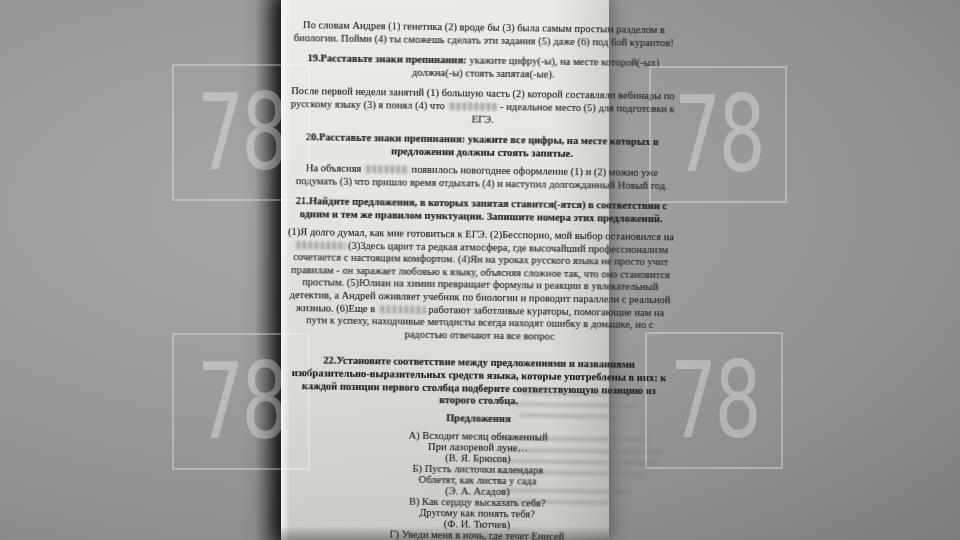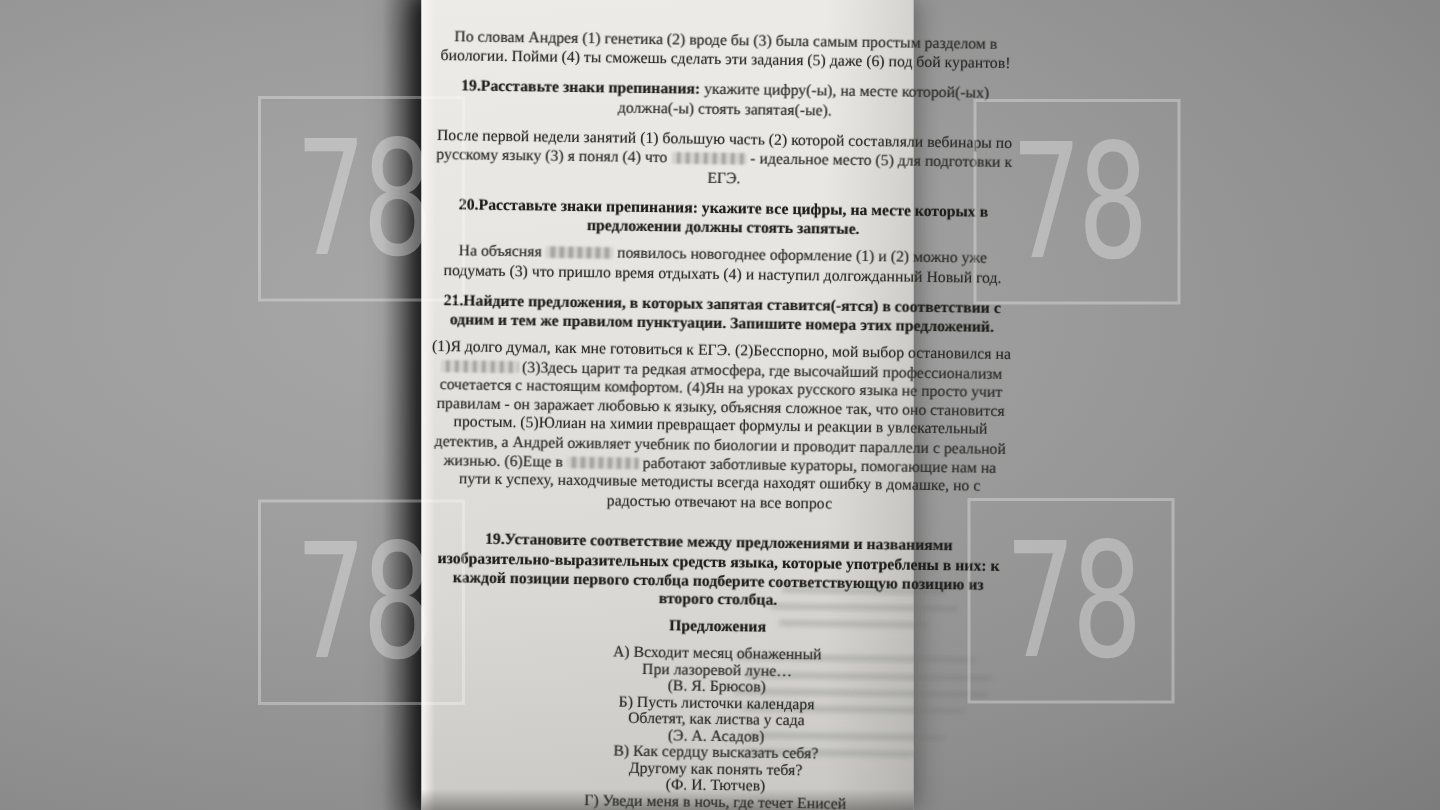--- a/index.html
+++ b/index.html
@@ -111,21 +111,21 @@
 
       <p class="para bold" style="margin-bottom:6px">
         <span>21.Найдите предложения, в которых запятая ставится(-ятся) в соответствии с одним и тем же правилом пунктуации. Запишите номера этих предложений.</span>
       </p>
 
       <p class="para passage">
         <span>(1)Я долго думал, как мне готовиться к ЕГЭ. (2)Бесспорно, мой выбор остановился на </span><span class="censor w52"></span><span> (3)Здесь царит та редкая атмосфера, где высочайший профессионализм сочетается с настоящим комфортом. (4)Ян на уроках русского языка не просто учит правилам - он заражает любовью к языку, объясняя сложное так, что оно становится простым. (5)Юлиан на химии превращает формулы и реакции в увлекательный детектив, а Андрей оживляет учебник по биологии и проводит параллели с реальной жизнью. (6)Еще в </span><span class="censor w48"></span><span> работают заботливые кураторы, помогающие нам на пути к успеху, находчивые методисты всегда находят ошибку в домашке, но с радостью отвечают на все вопрос</span>
       </p>
 
       <p class="para bold q22t">
-        <span>19.Установите соответствие между предложениями и названиями изобразительно-выразительных средств языка, которые употреблены в них: к каждой позиции первого столбца подберите соответствующую позицию из второго столбца.</span>
+        <span>22.Установите соответствие между предложениями и названиями изобразительно-выразительных средств языка, которые употреблены в них: к каждой позиции первого столбца подберите соответствующую позицию из второго столбца.</span>
       </p>
 
       <p class="para bold subhead">Предложения</p>
 
       <div class="poem">
         <div>А) Всходит месяц обнаженный</div>
         <div>При лазоревой луне…</div>
         <div>(В. Я. Брюсов)</div>
         <div>Б) Пусть листочки календаря</div>
         <div>Облетят, как листва у сада</div>

